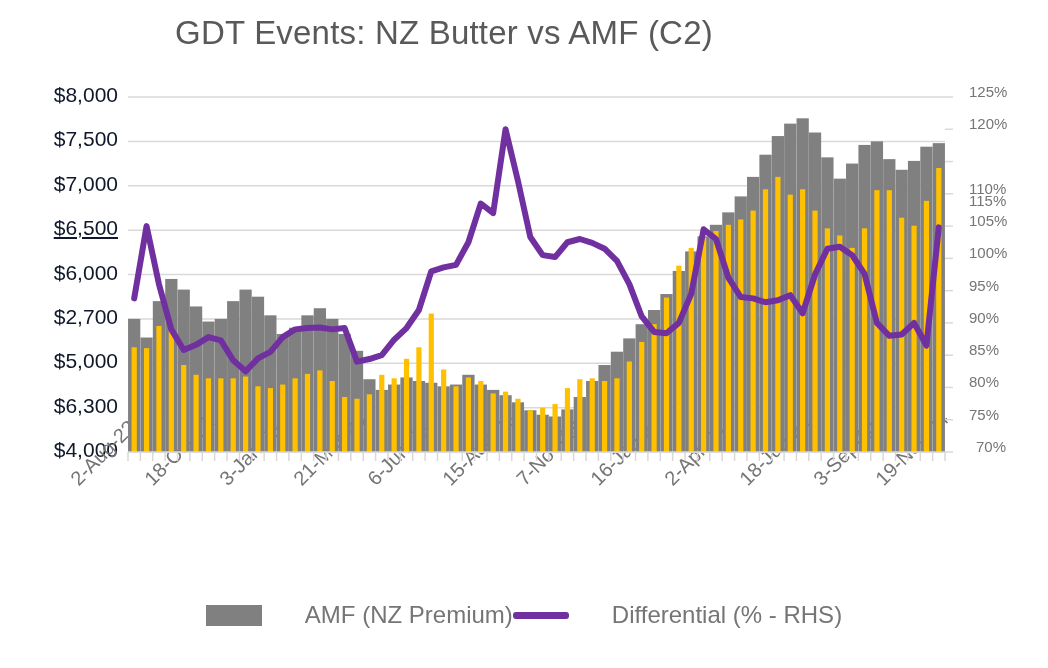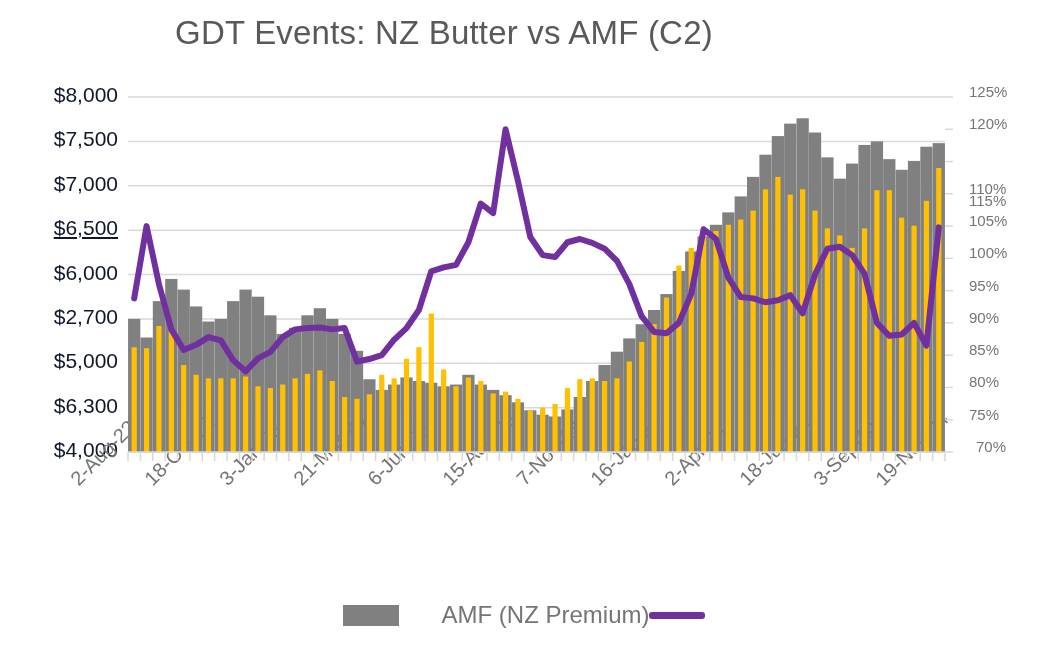--- a/index.html
+++ b/index.html
@@ -321,15 +321,16 @@
     </svg>
   </div>
 
   <div id="legend">
       <div class="legend-entry">
         <span class="legend-swatch" style="background: rgb(128, 128, 128);"></span>
         <span class="legend-text">AMF (NZ Premium)</span>
       </div>
       <div class="legend-entry">
         <span class="legend-line" style="background: rgb(112, 48, 160);"></span>
+        <span class="legend-text">Differential (% - RHS)</span>
       </div>
     </div>
 </div>
 
 </body></html>

